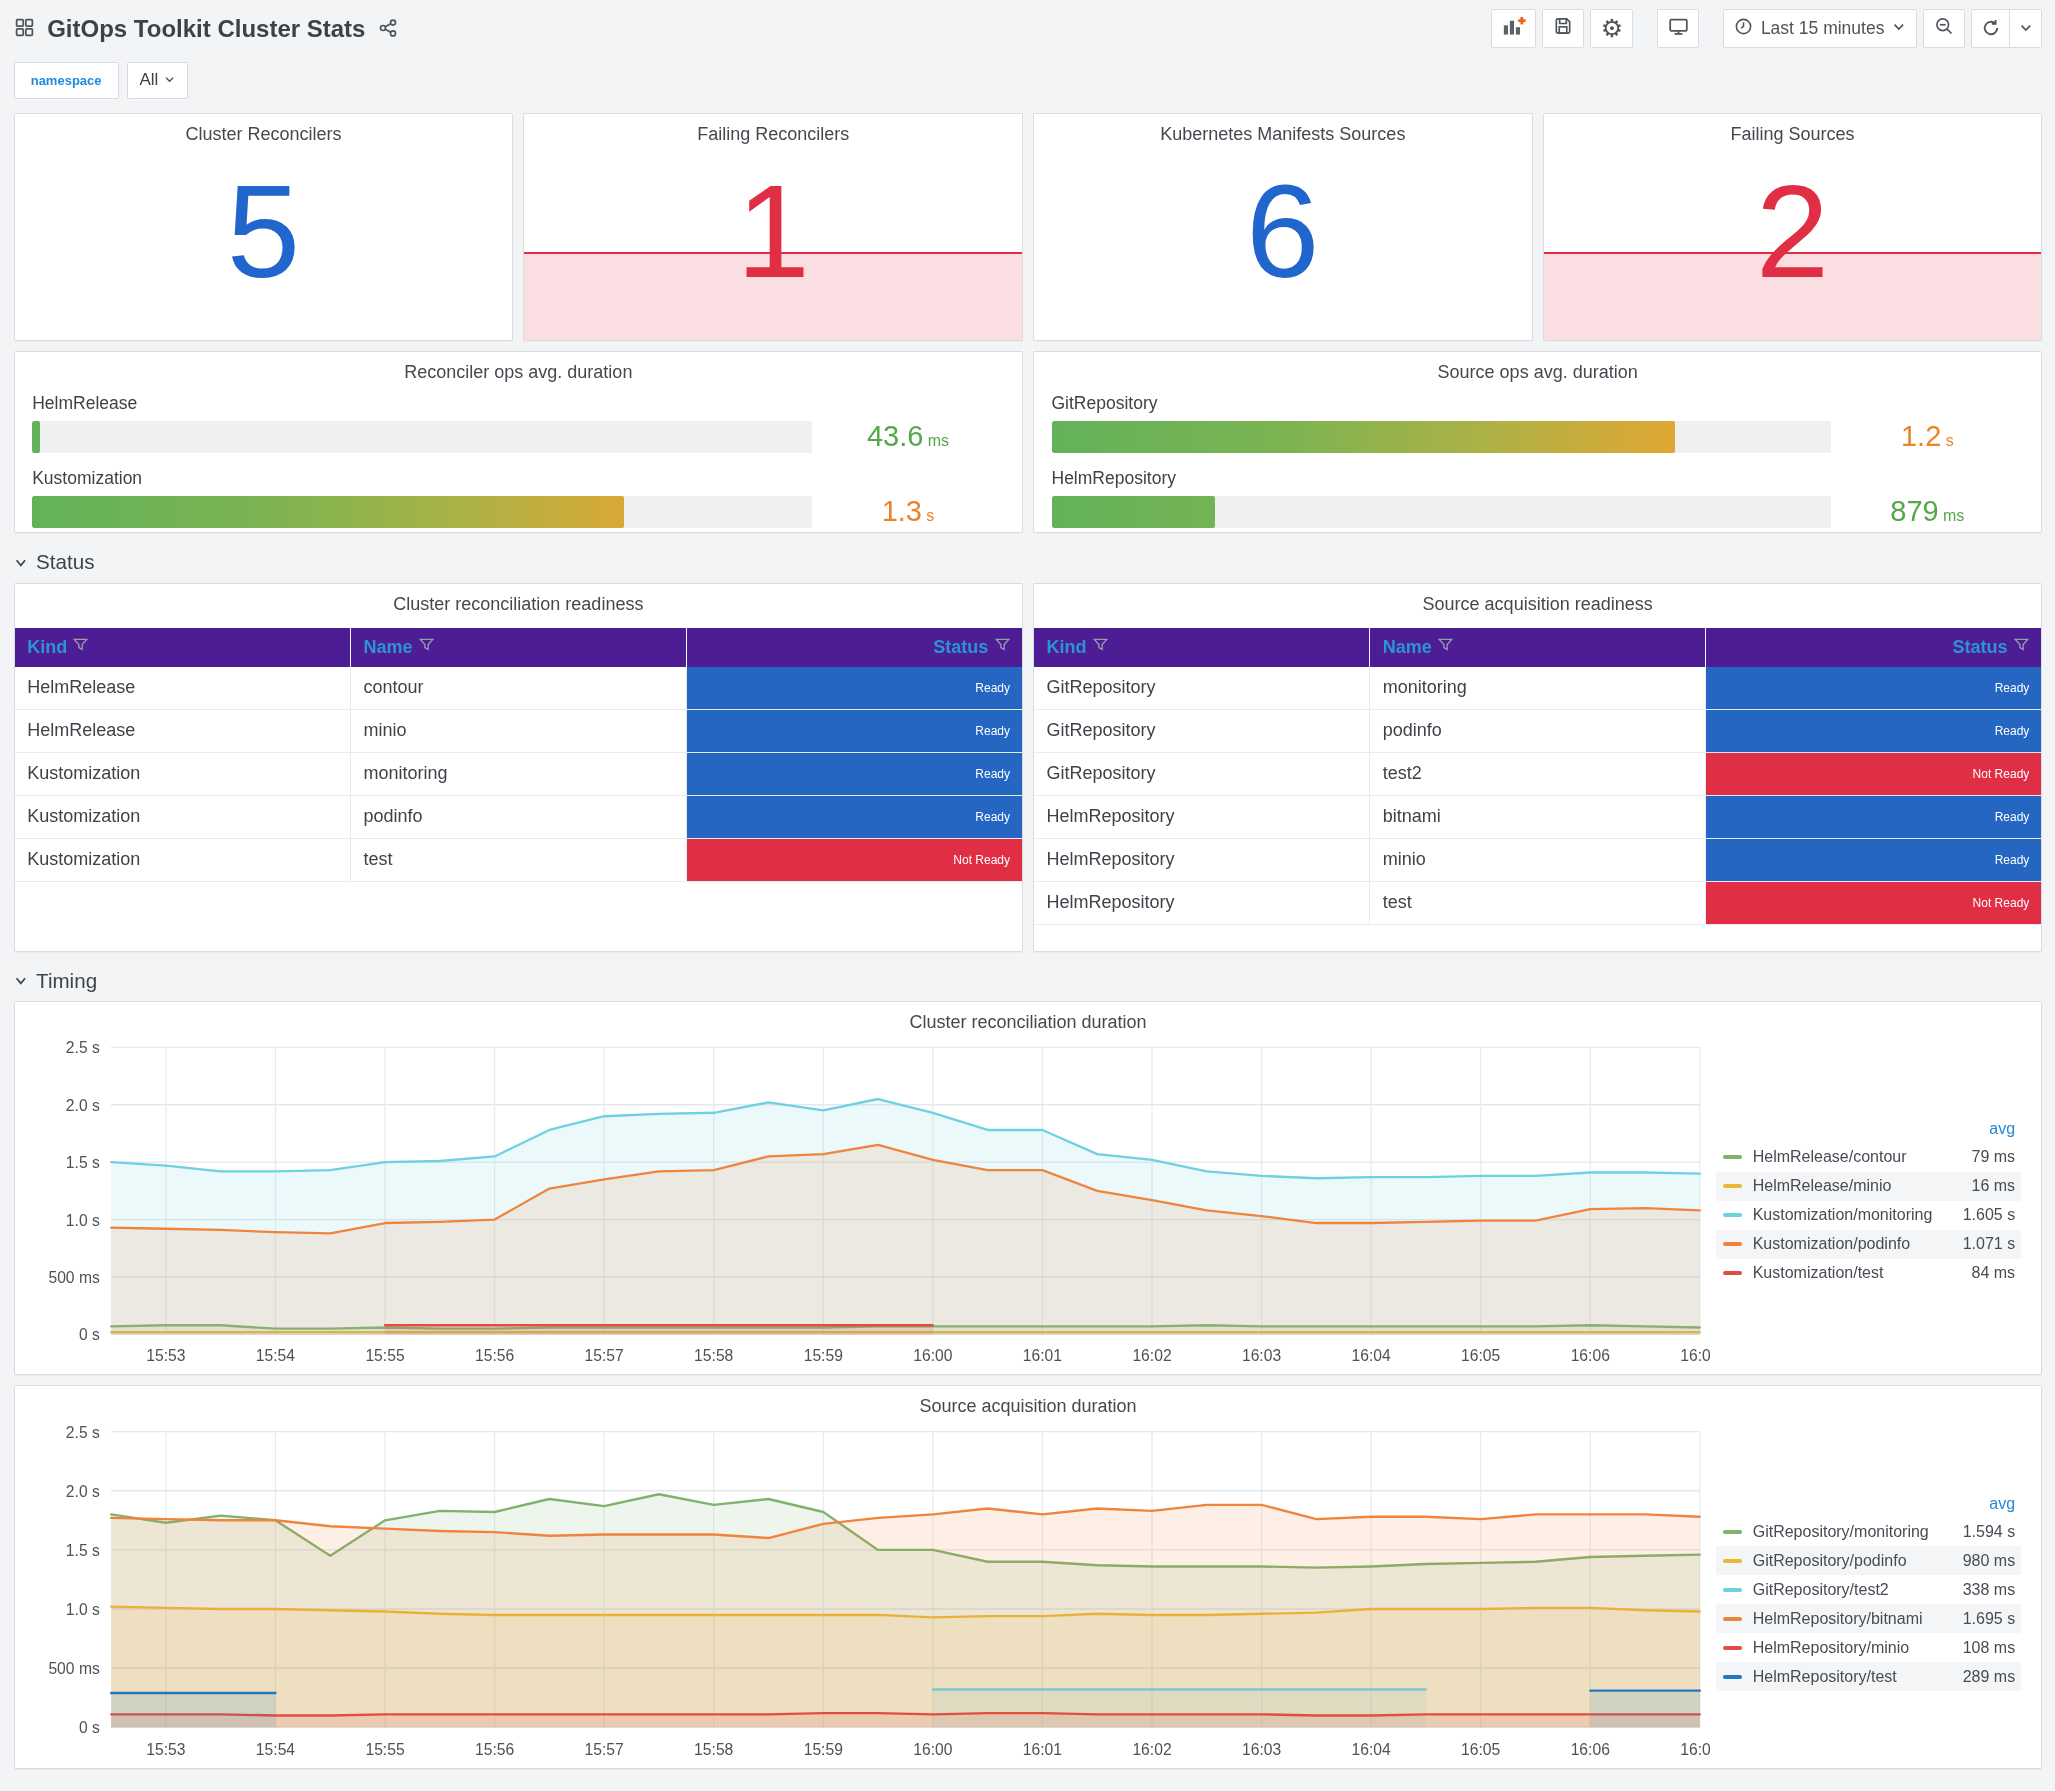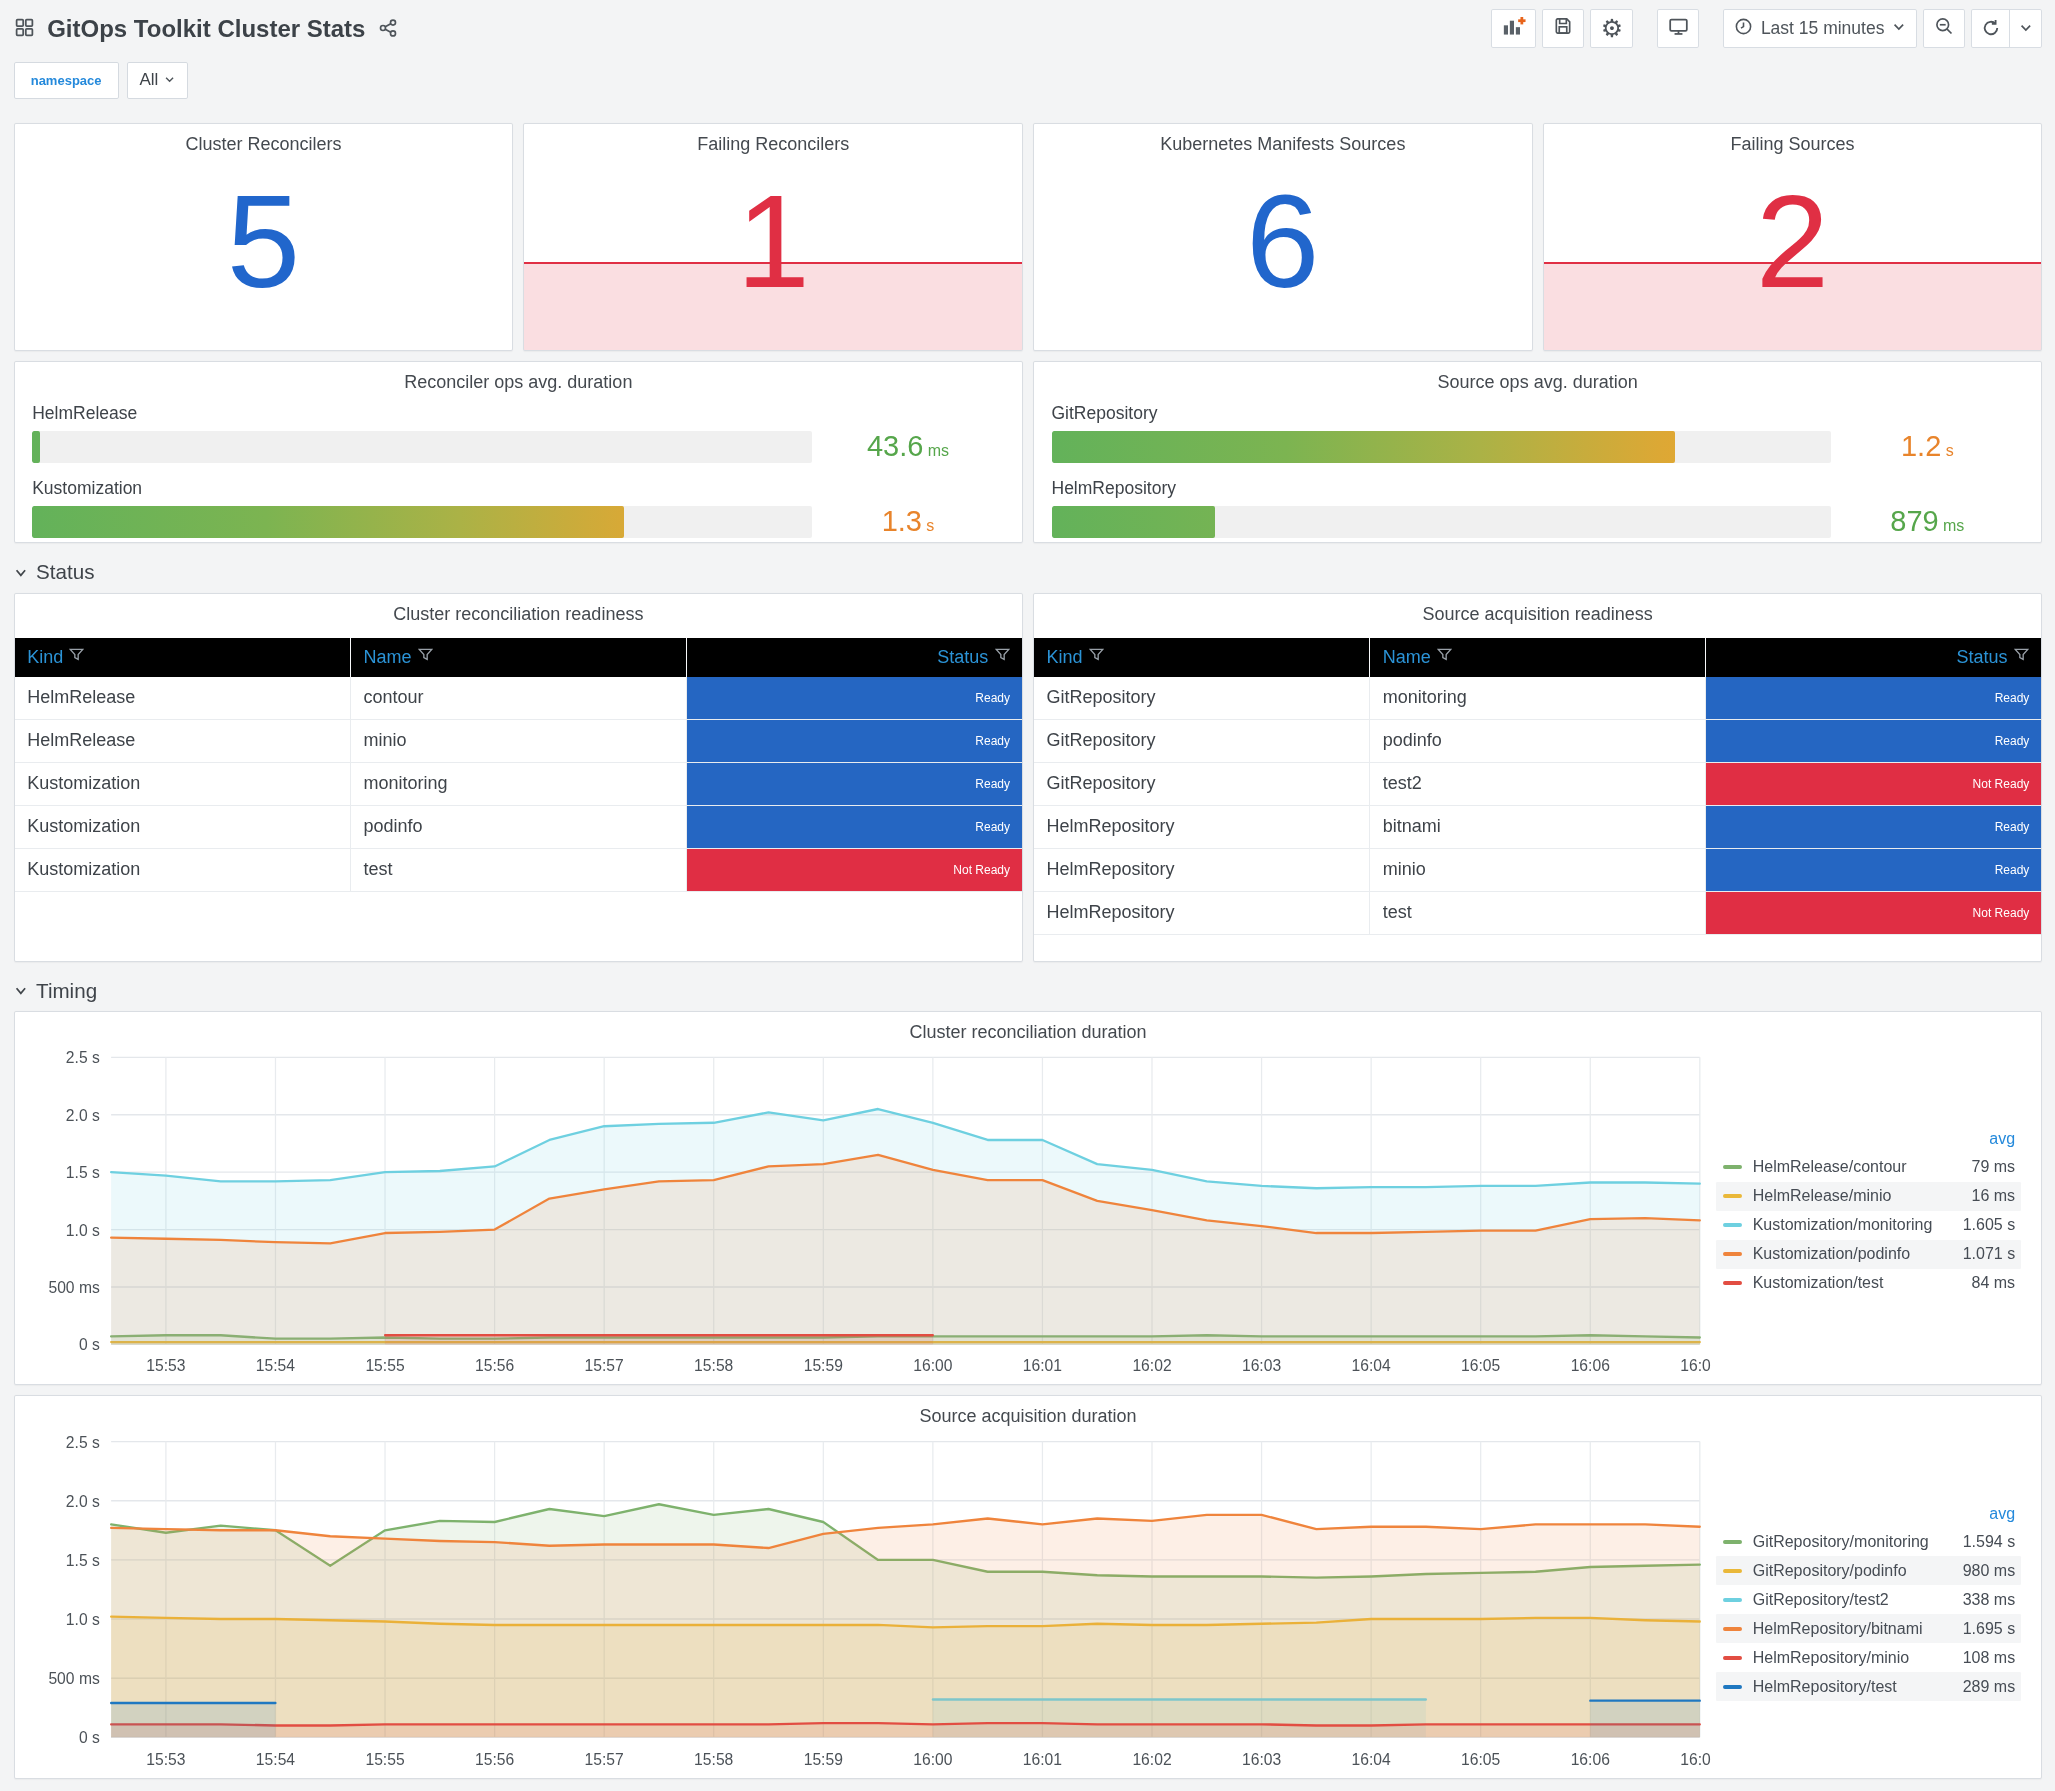--- a/index.html
+++ b/index.html
@@ -36,21 +36,21 @@
     display:flex;align-items:center;gap:6.2px;font-size:17px;color:#3E4349;cursor:pointer;box-sizing:border-box;}
 
   
   .grid-row{display:flex;gap:10px;}
   .panel{background:#fff;border:0.6px solid #D9DDE2;border-radius:1.9px;position:relative;
     box-shadow:0 0.6px 1.2px rgba(0,0,0,.04);box-sizing:border-box;}
   .panel-title{position:absolute;top:10px;left:0;right:0;text-align:center;
     font-size:18px;font-weight:500;color:#44494F;cursor:pointer;z-index:3;}
 
   
-  .stats-row{margin-top:20px;height:228px;}
+  .stats-row{margin-top:10px;height:228px;}
   .stat-panel{flex:1;overflow:hidden;}
   .stat-value{position:absolute;left:0;right:0;top:50%;transform:translateY(-46%);
     text-align:center;font-size:132px;font-weight:500;line-height:1;z-index:2;}
   .stat-alert{position:absolute;left:0;right:0;bottom:0;height:38%;
     background:rgba(224,47,68,.16);border-top:2.5px solid #E02F44;z-index:1;}
 
   
   .gauges-row{margin-top:10px;height:182px;}
   .gauge-panel{flex:1;}
   .gauge-rows{position:absolute;top:41px;left:17.5px;right:17.5px;}
@@ -64,21 +64,21 @@
   .g-unit{font-size:16px;margin-left:4.4px;}
 
   
   .section-header{display:flex;align-items:center;gap:8.7px;height:31px;margin-top:13.7px;
     font-size:20.6px;font-weight:500;color:#3F444A;cursor:pointer;}
 
   
   .tables-row{margin-top:5px;height:369px;}
   .table-panel{flex:1;padding-top:44px;overflow:hidden;}
   table{width:100%;border-collapse:collapse;table-layout:fixed;font-size:18px;}
-  th{background:#000000;height:39px;font-weight:400;color:#2B93D6;padding:0 12.5px;box-sizing:border-box;
+  th{background:#4c1d95;height:39px;font-weight:700;color:#2B93D6;padding:0 12.5px;box-sizing:border-box;
     border-right:1.2px solid #F7F9FA;cursor:pointer;}
   th .th-inner{display:flex;align-items:center;gap:6.2px;}
   th.right .th-inner{justify-content:flex-end;}
   td{height:42px;border-bottom:1.2px solid #E9ECEF;border-right:1.2px solid #E9ECEF;
     padding:0 12.5px;color:#3E4349;box-sizing:border-box;}
   td:last-child,th:last-child{border-right:none;}
   td.status-td{padding:0;}
   .status-fill{height:42px;display:flex;align-items:center;justify-content:flex-end;
     padding-right:12px;color:#fff;font-size:12px;}
 

